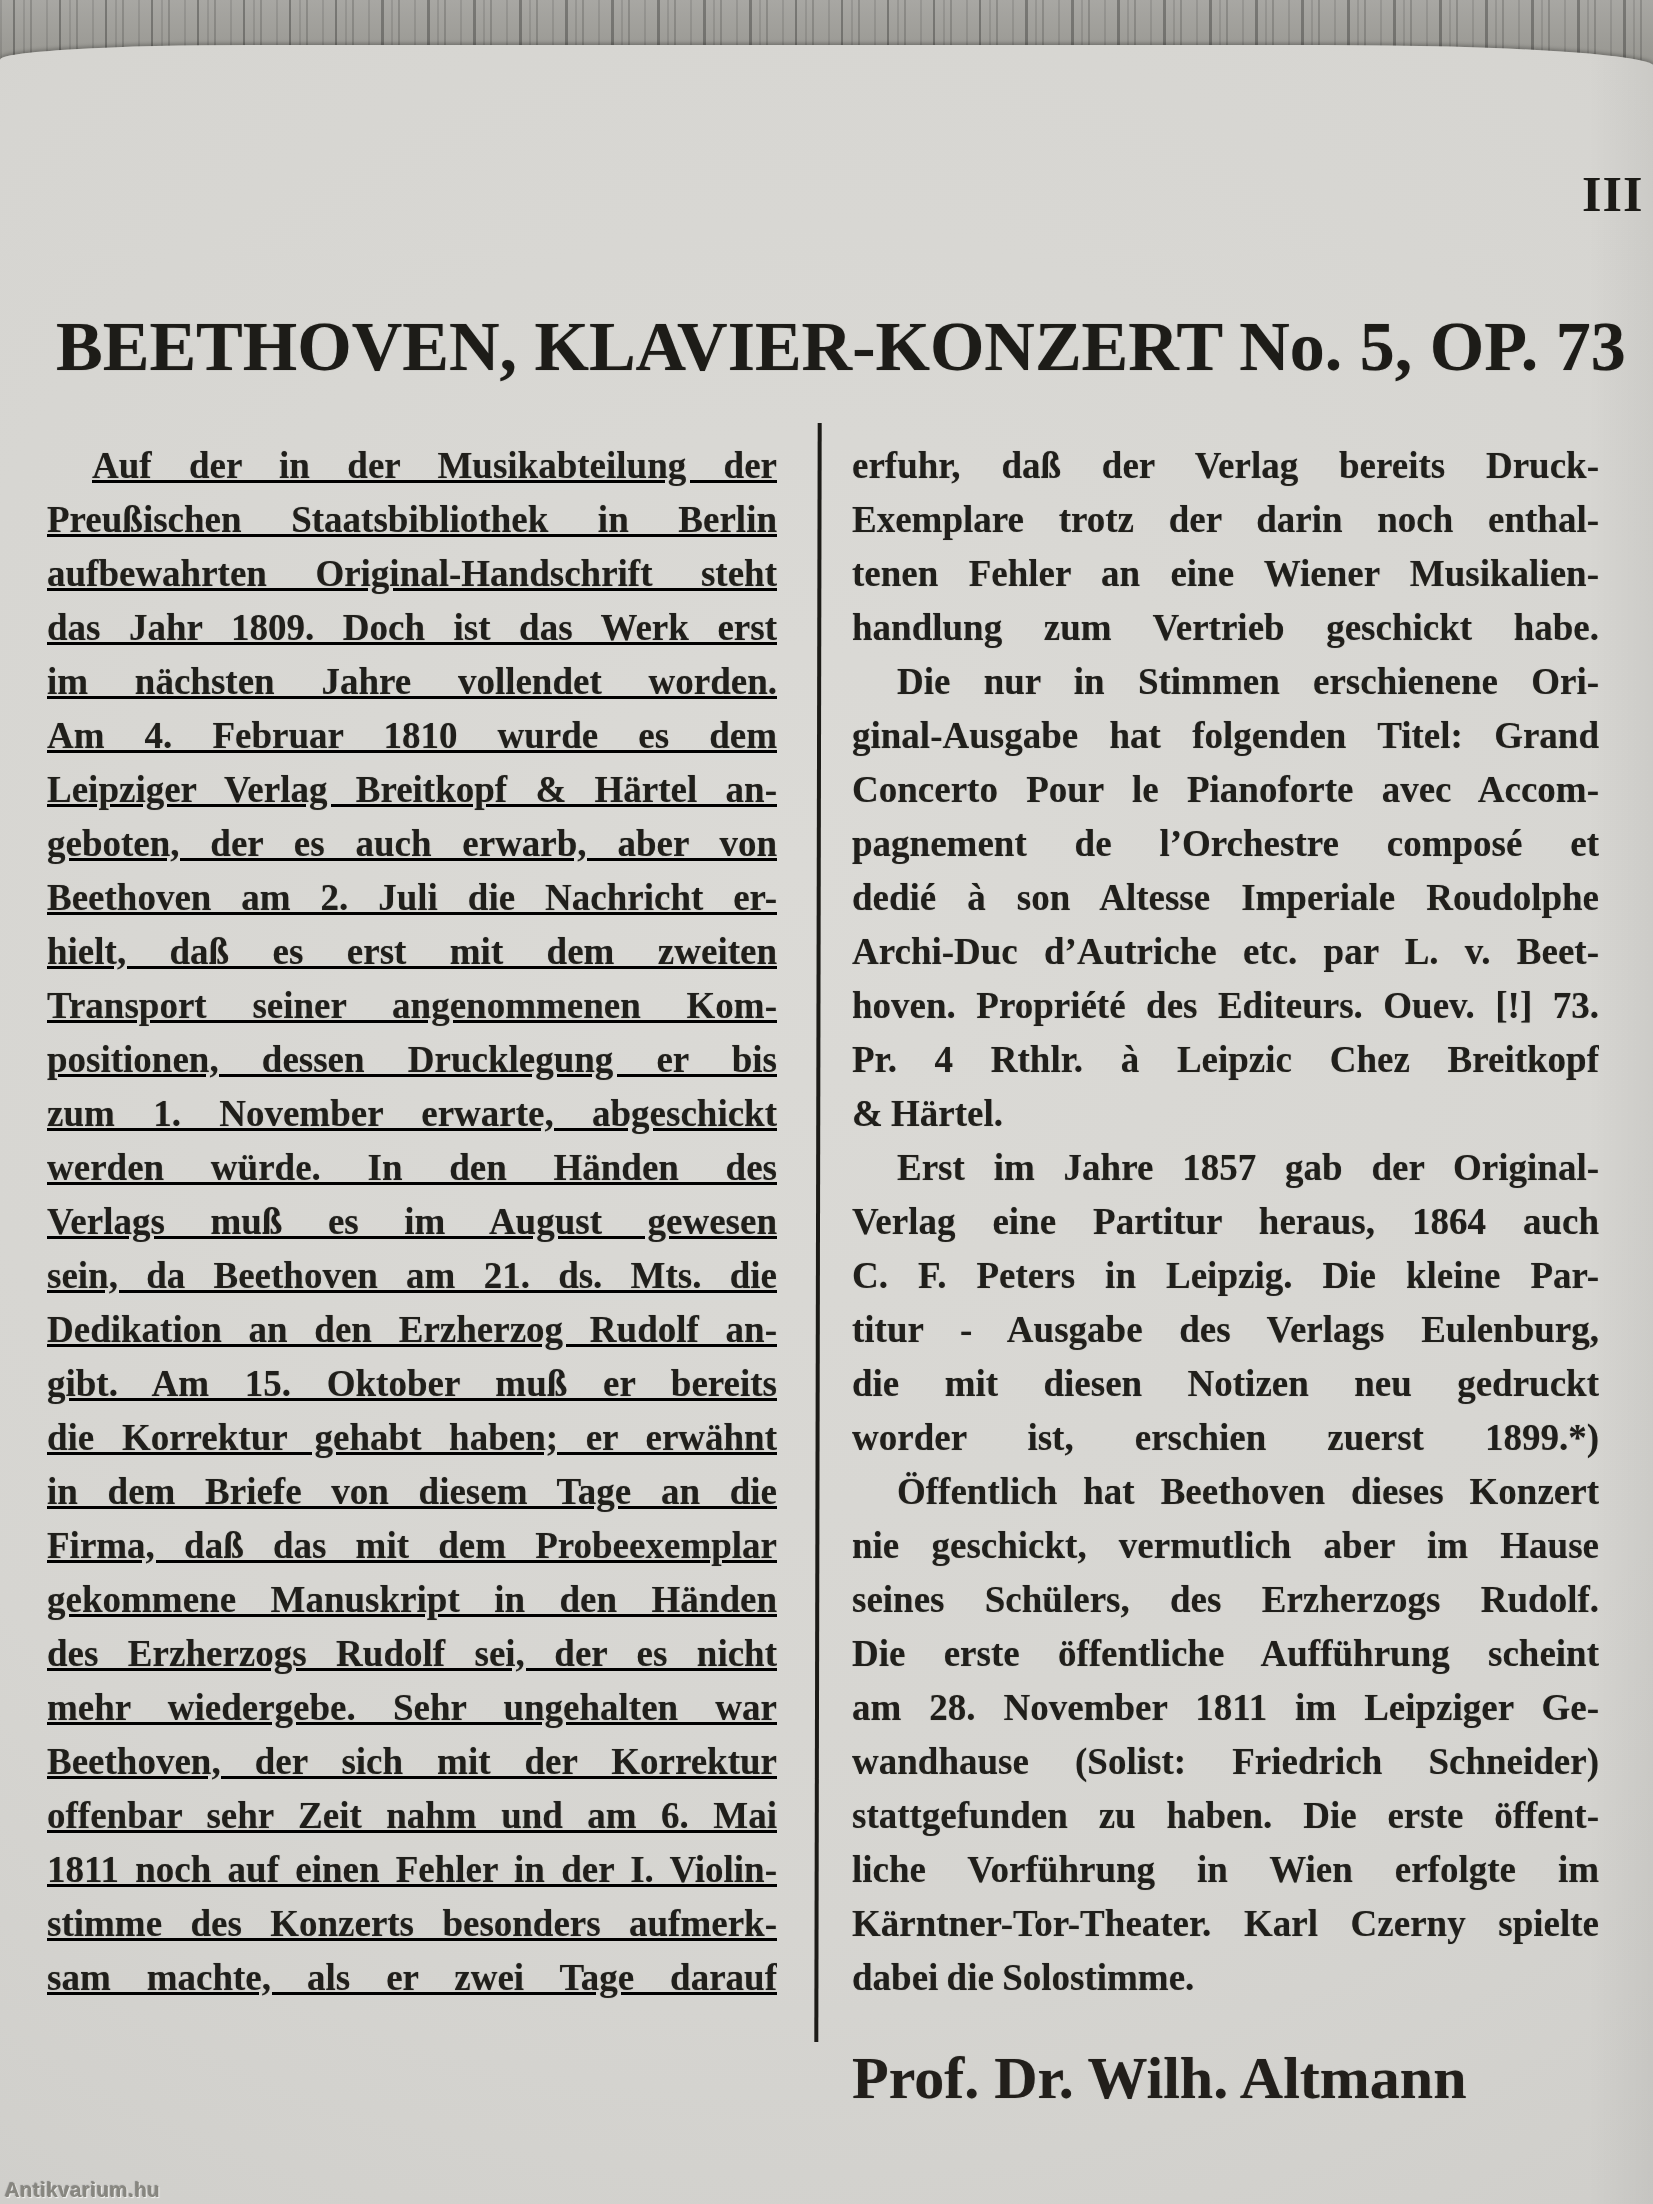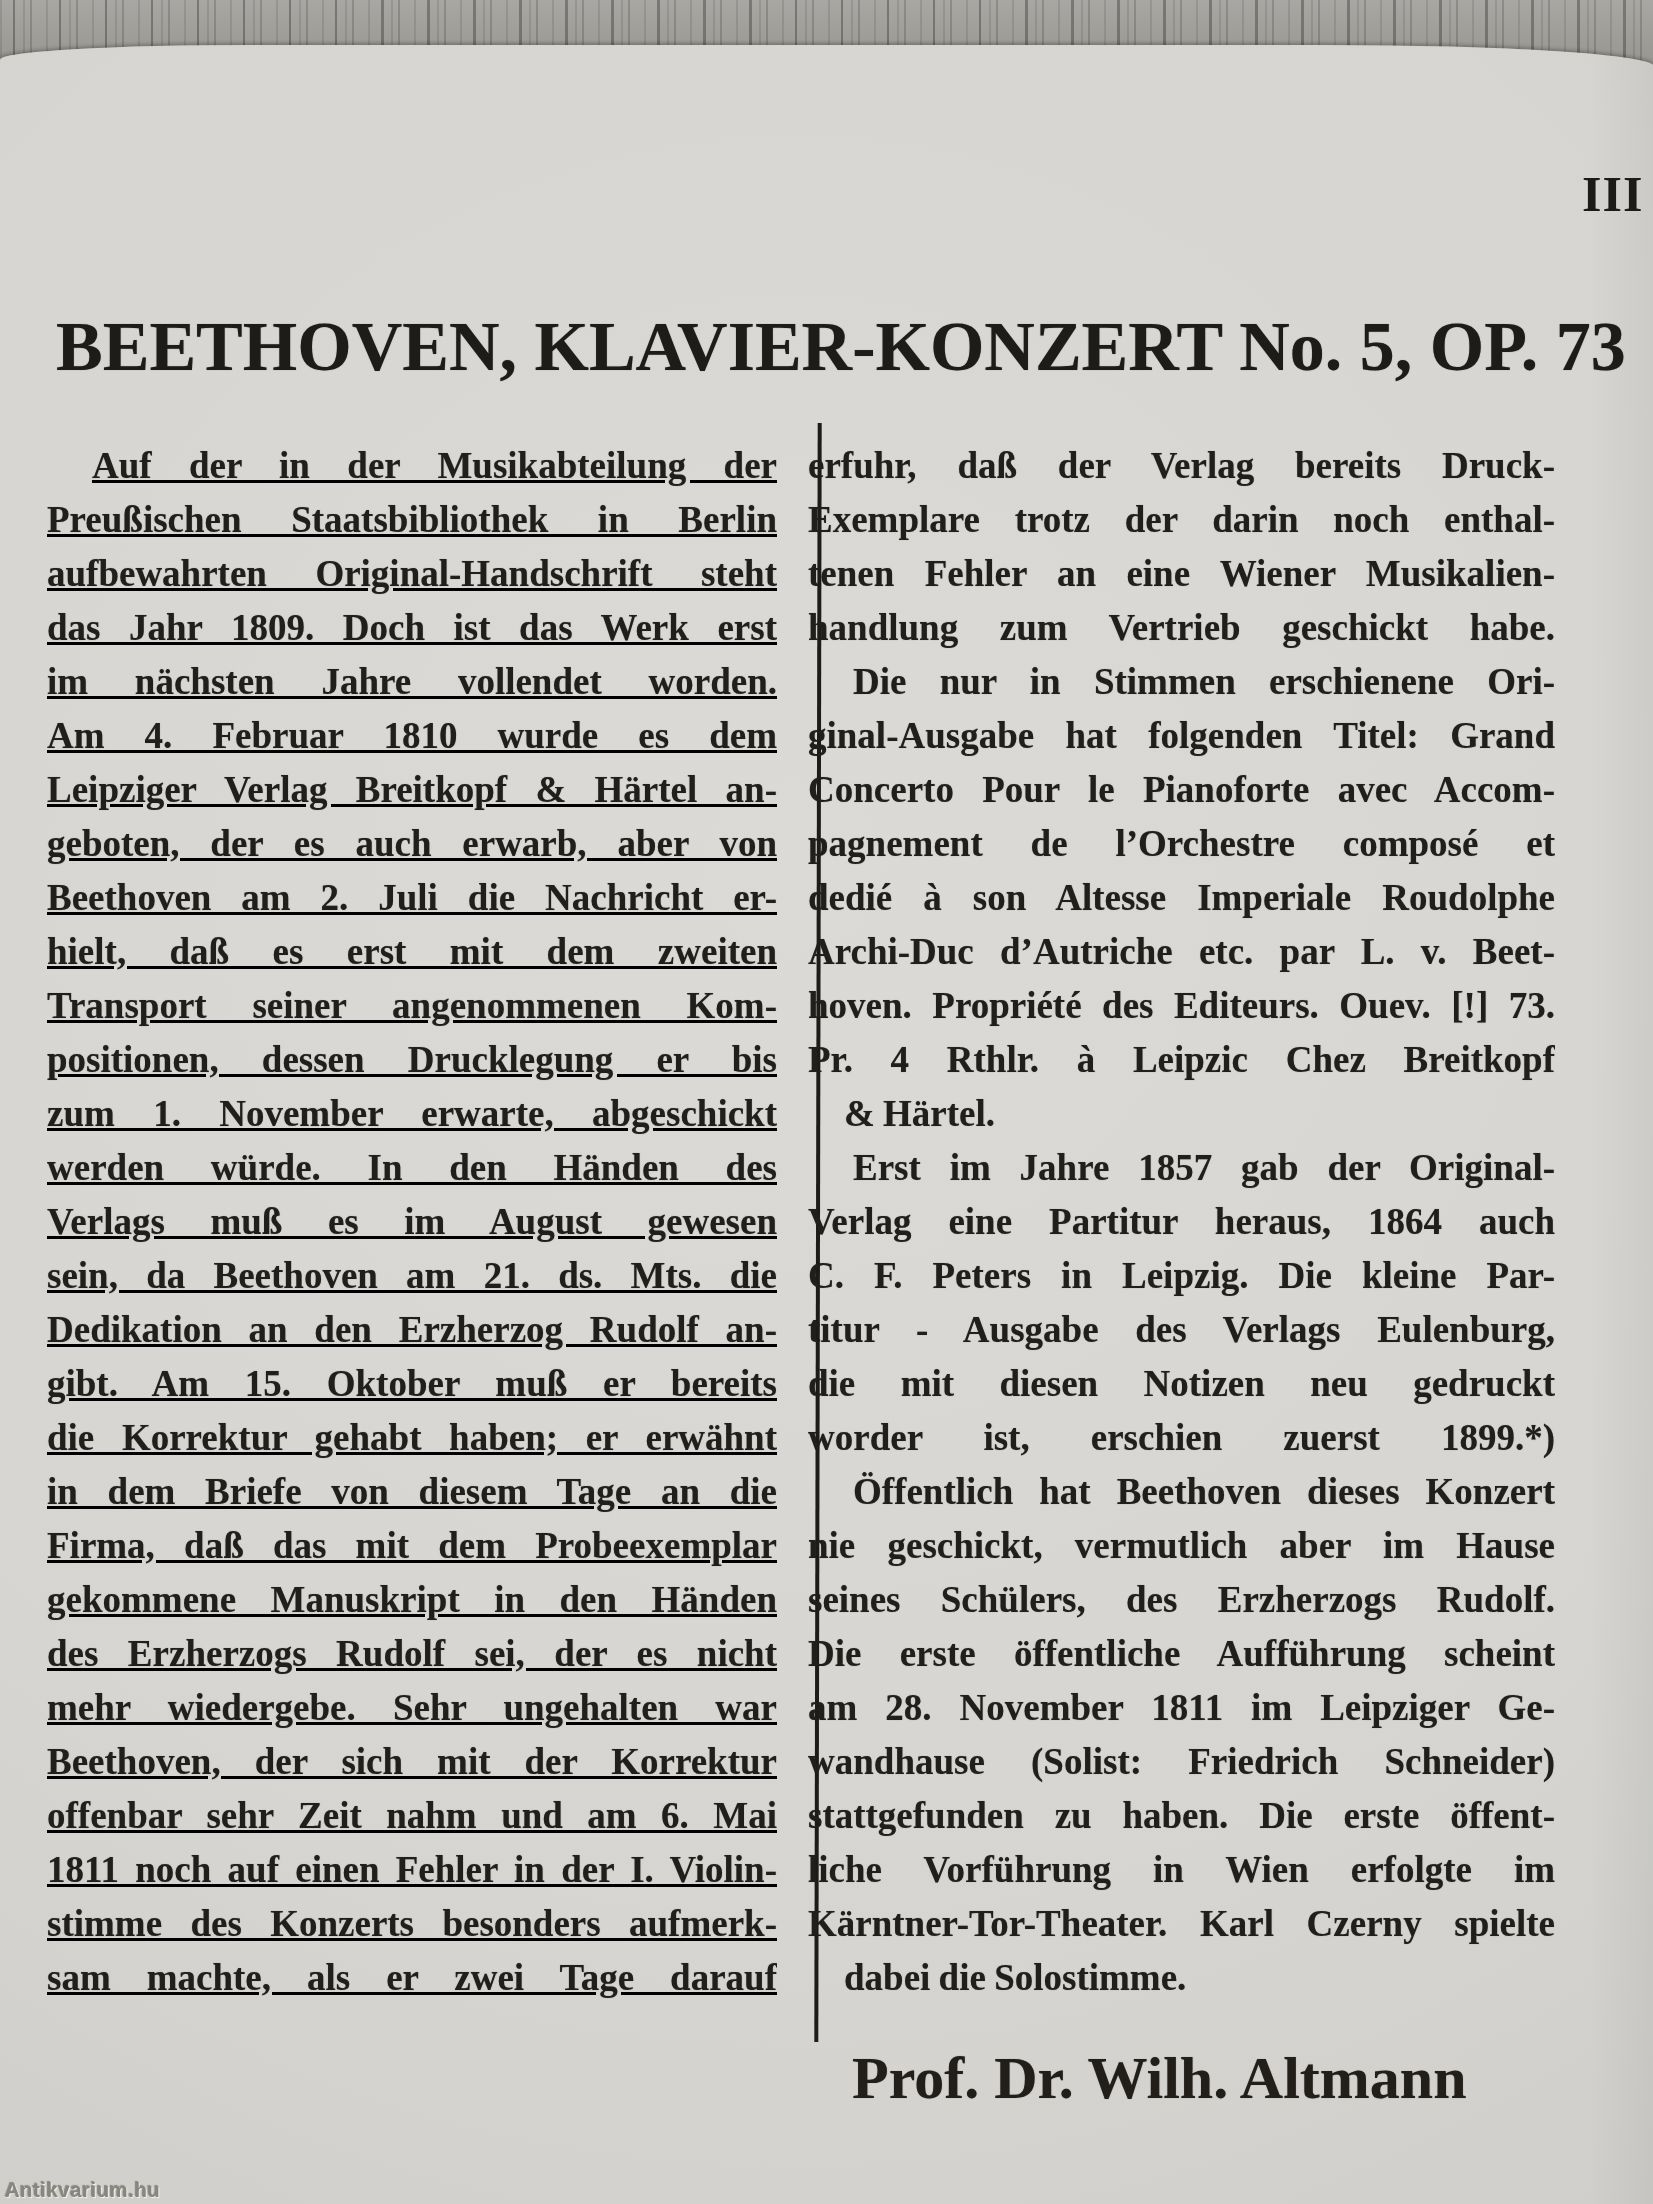--- a/index.html
+++ b/index.html
@@ -40,31 +40,31 @@
     font-size:70px;font-weight:700;color:#1d1c18;
     line-height:76px;letter-spacing:0px;
     text-align:justify;text-align-last:justify;
     text-shadow:0 0 1px rgba(20,20,16,.45);
     white-space:nowrap;
   }
   .col{
     position:absolute;top:439px;overflow:hidden;
   }
   .col-left{left:47px;width:730px;text-decoration:underline;}
-  .col-right{left:808px;width:747px;}
+  .col-right{left:852px;width:747px;}
   .line{
     font-size:37px;font-weight:700;color:#201f1b;
     line-height:54px;height:54px;
     text-align:justify;text-align-last:justify;
     word-spacing:-1px;
     text-shadow:0 0 1px rgba(25,24,20,.4);
     white-space:normal;overflow:hidden;
   }
   .line.indent{text-indent:45px;}
-  .line.nojust{text-align-last:left;margin-left:36px;}
+  .line.nojust{text-align-last:left;}
   .divider{
     position:absolute;top:423px;left:816px;width:3.9px;height:1619px;
     background:#1d1c18;transform:rotate(0.12deg);
   }
   .signature{
     position:absolute;top:2044px;left:852px;width:747px;
     font-size:60px;font-weight:700;color:#221f1b;
     text-align:left;padding-right:3.9px;box-sizing:border-box;
     text-shadow:0 0 1px rgba(25,24,20,.4);
     white-space:nowrap;

